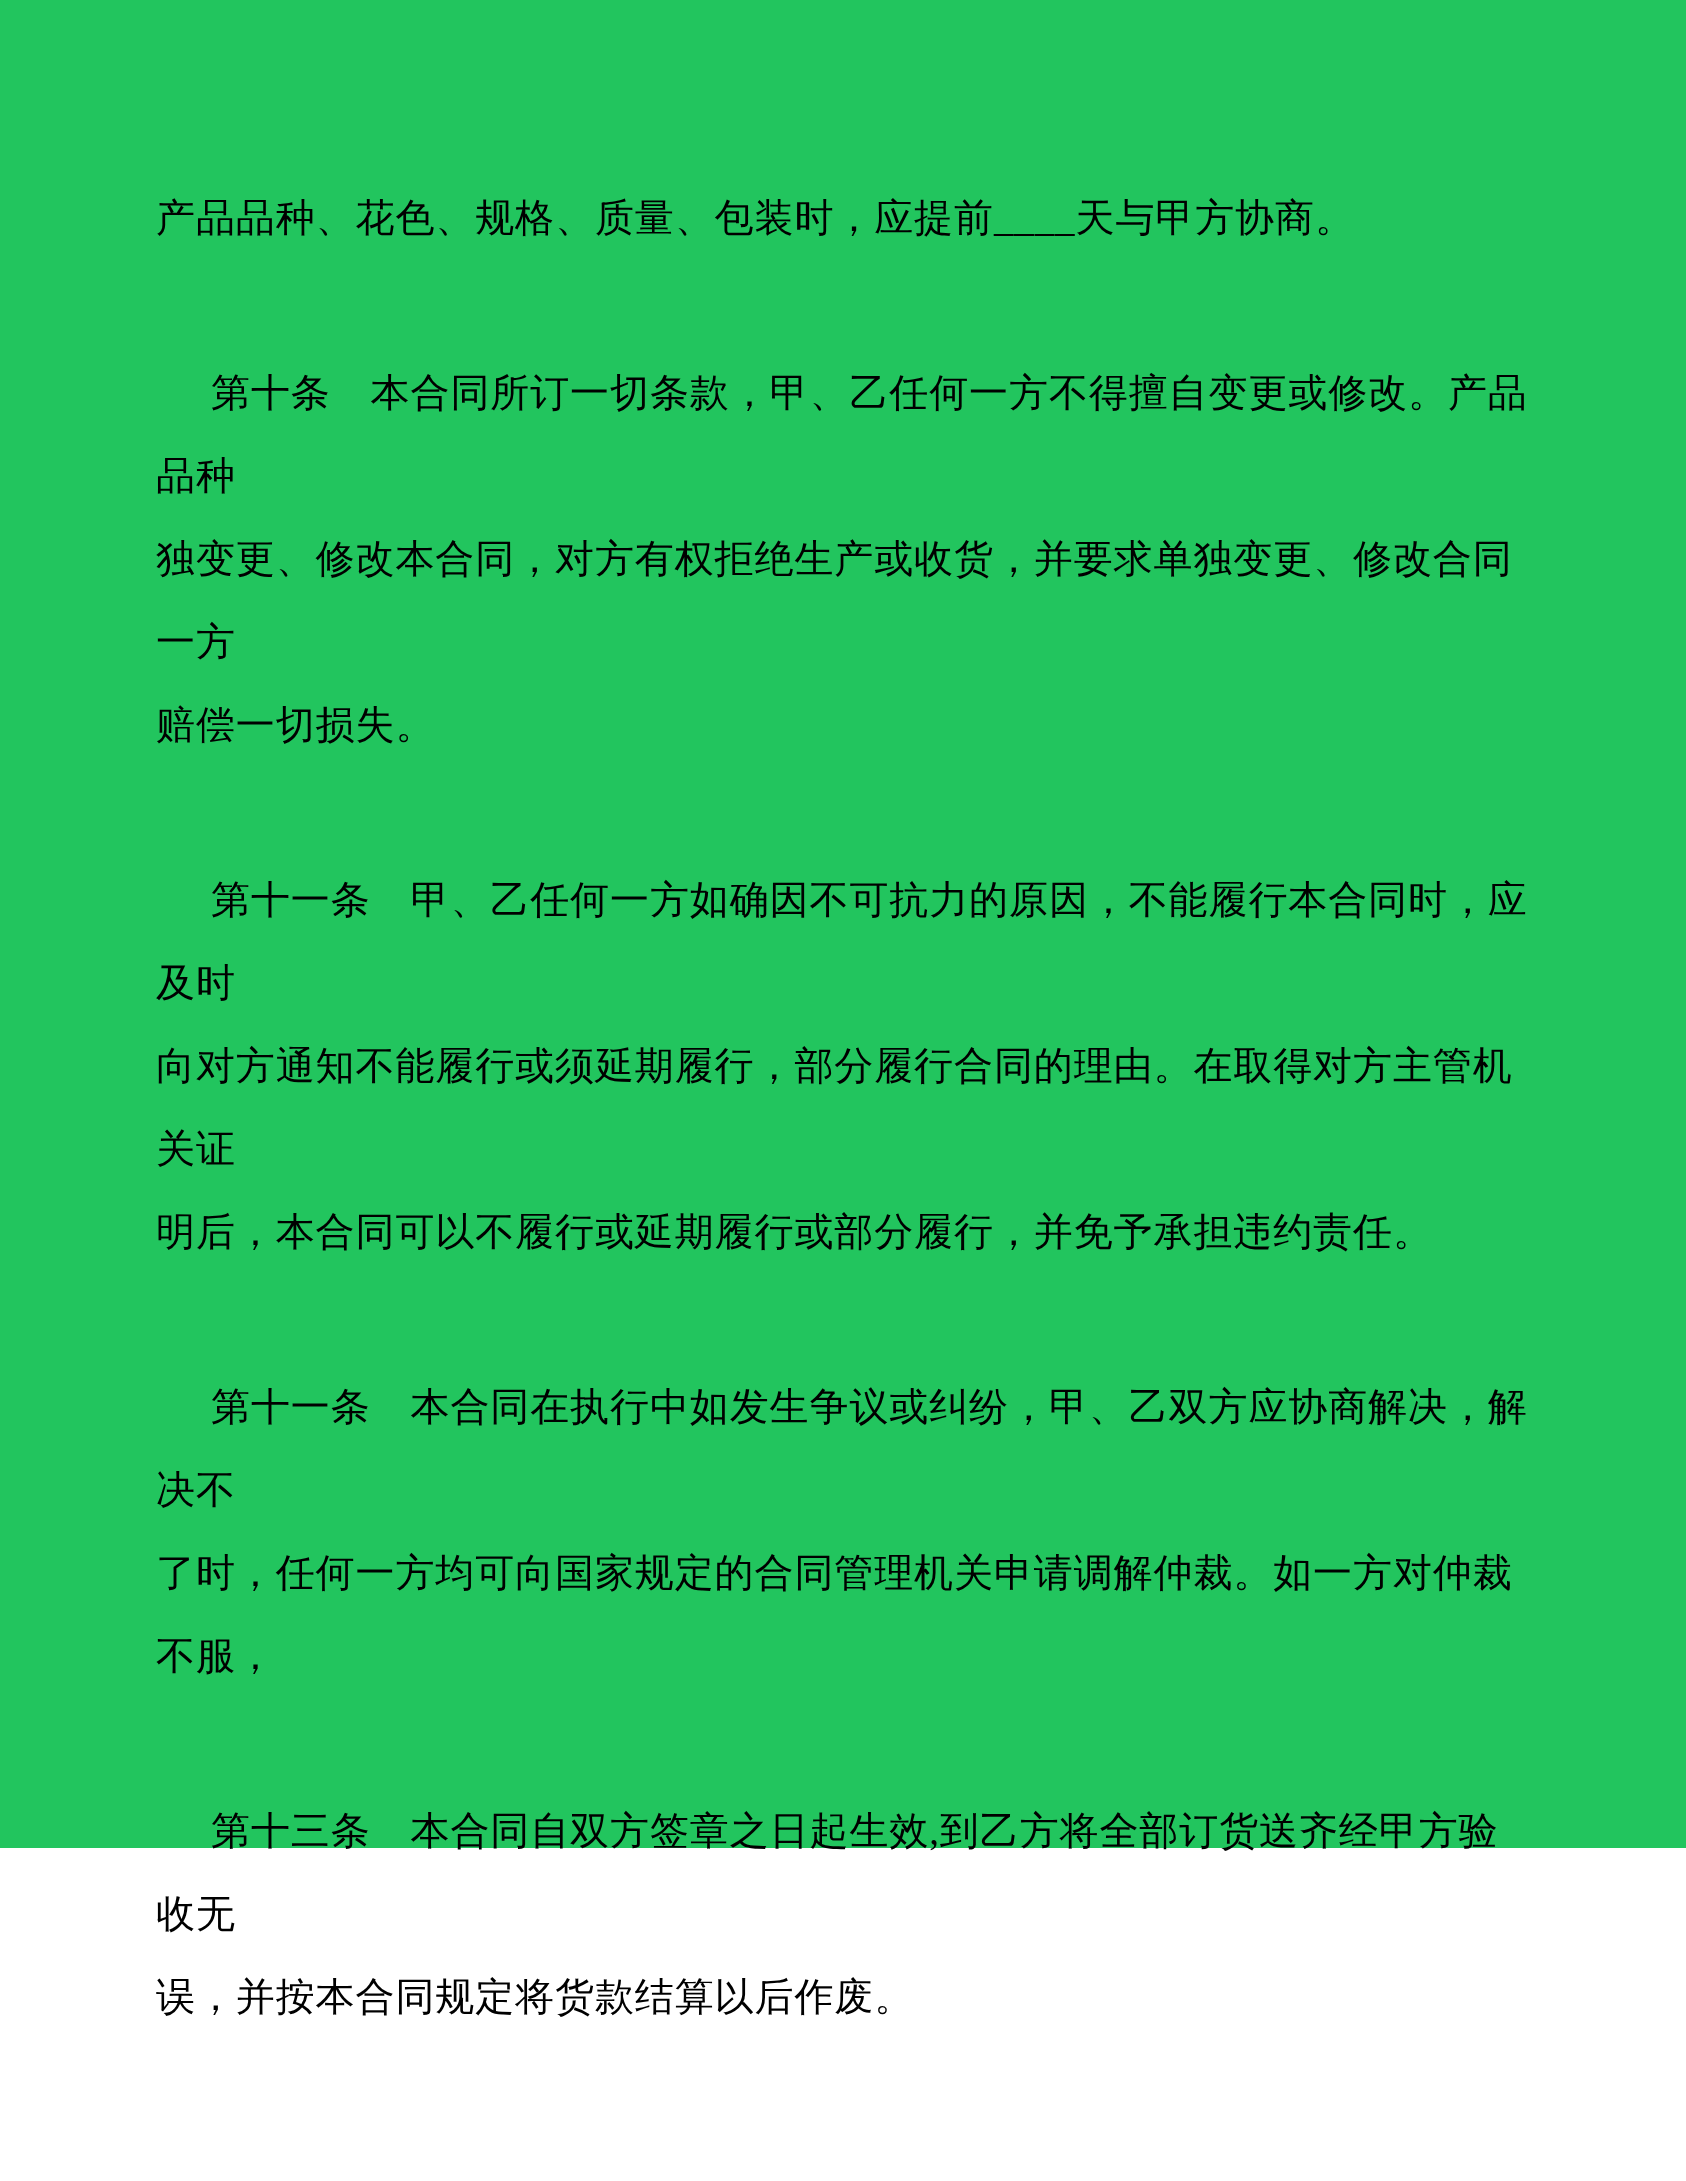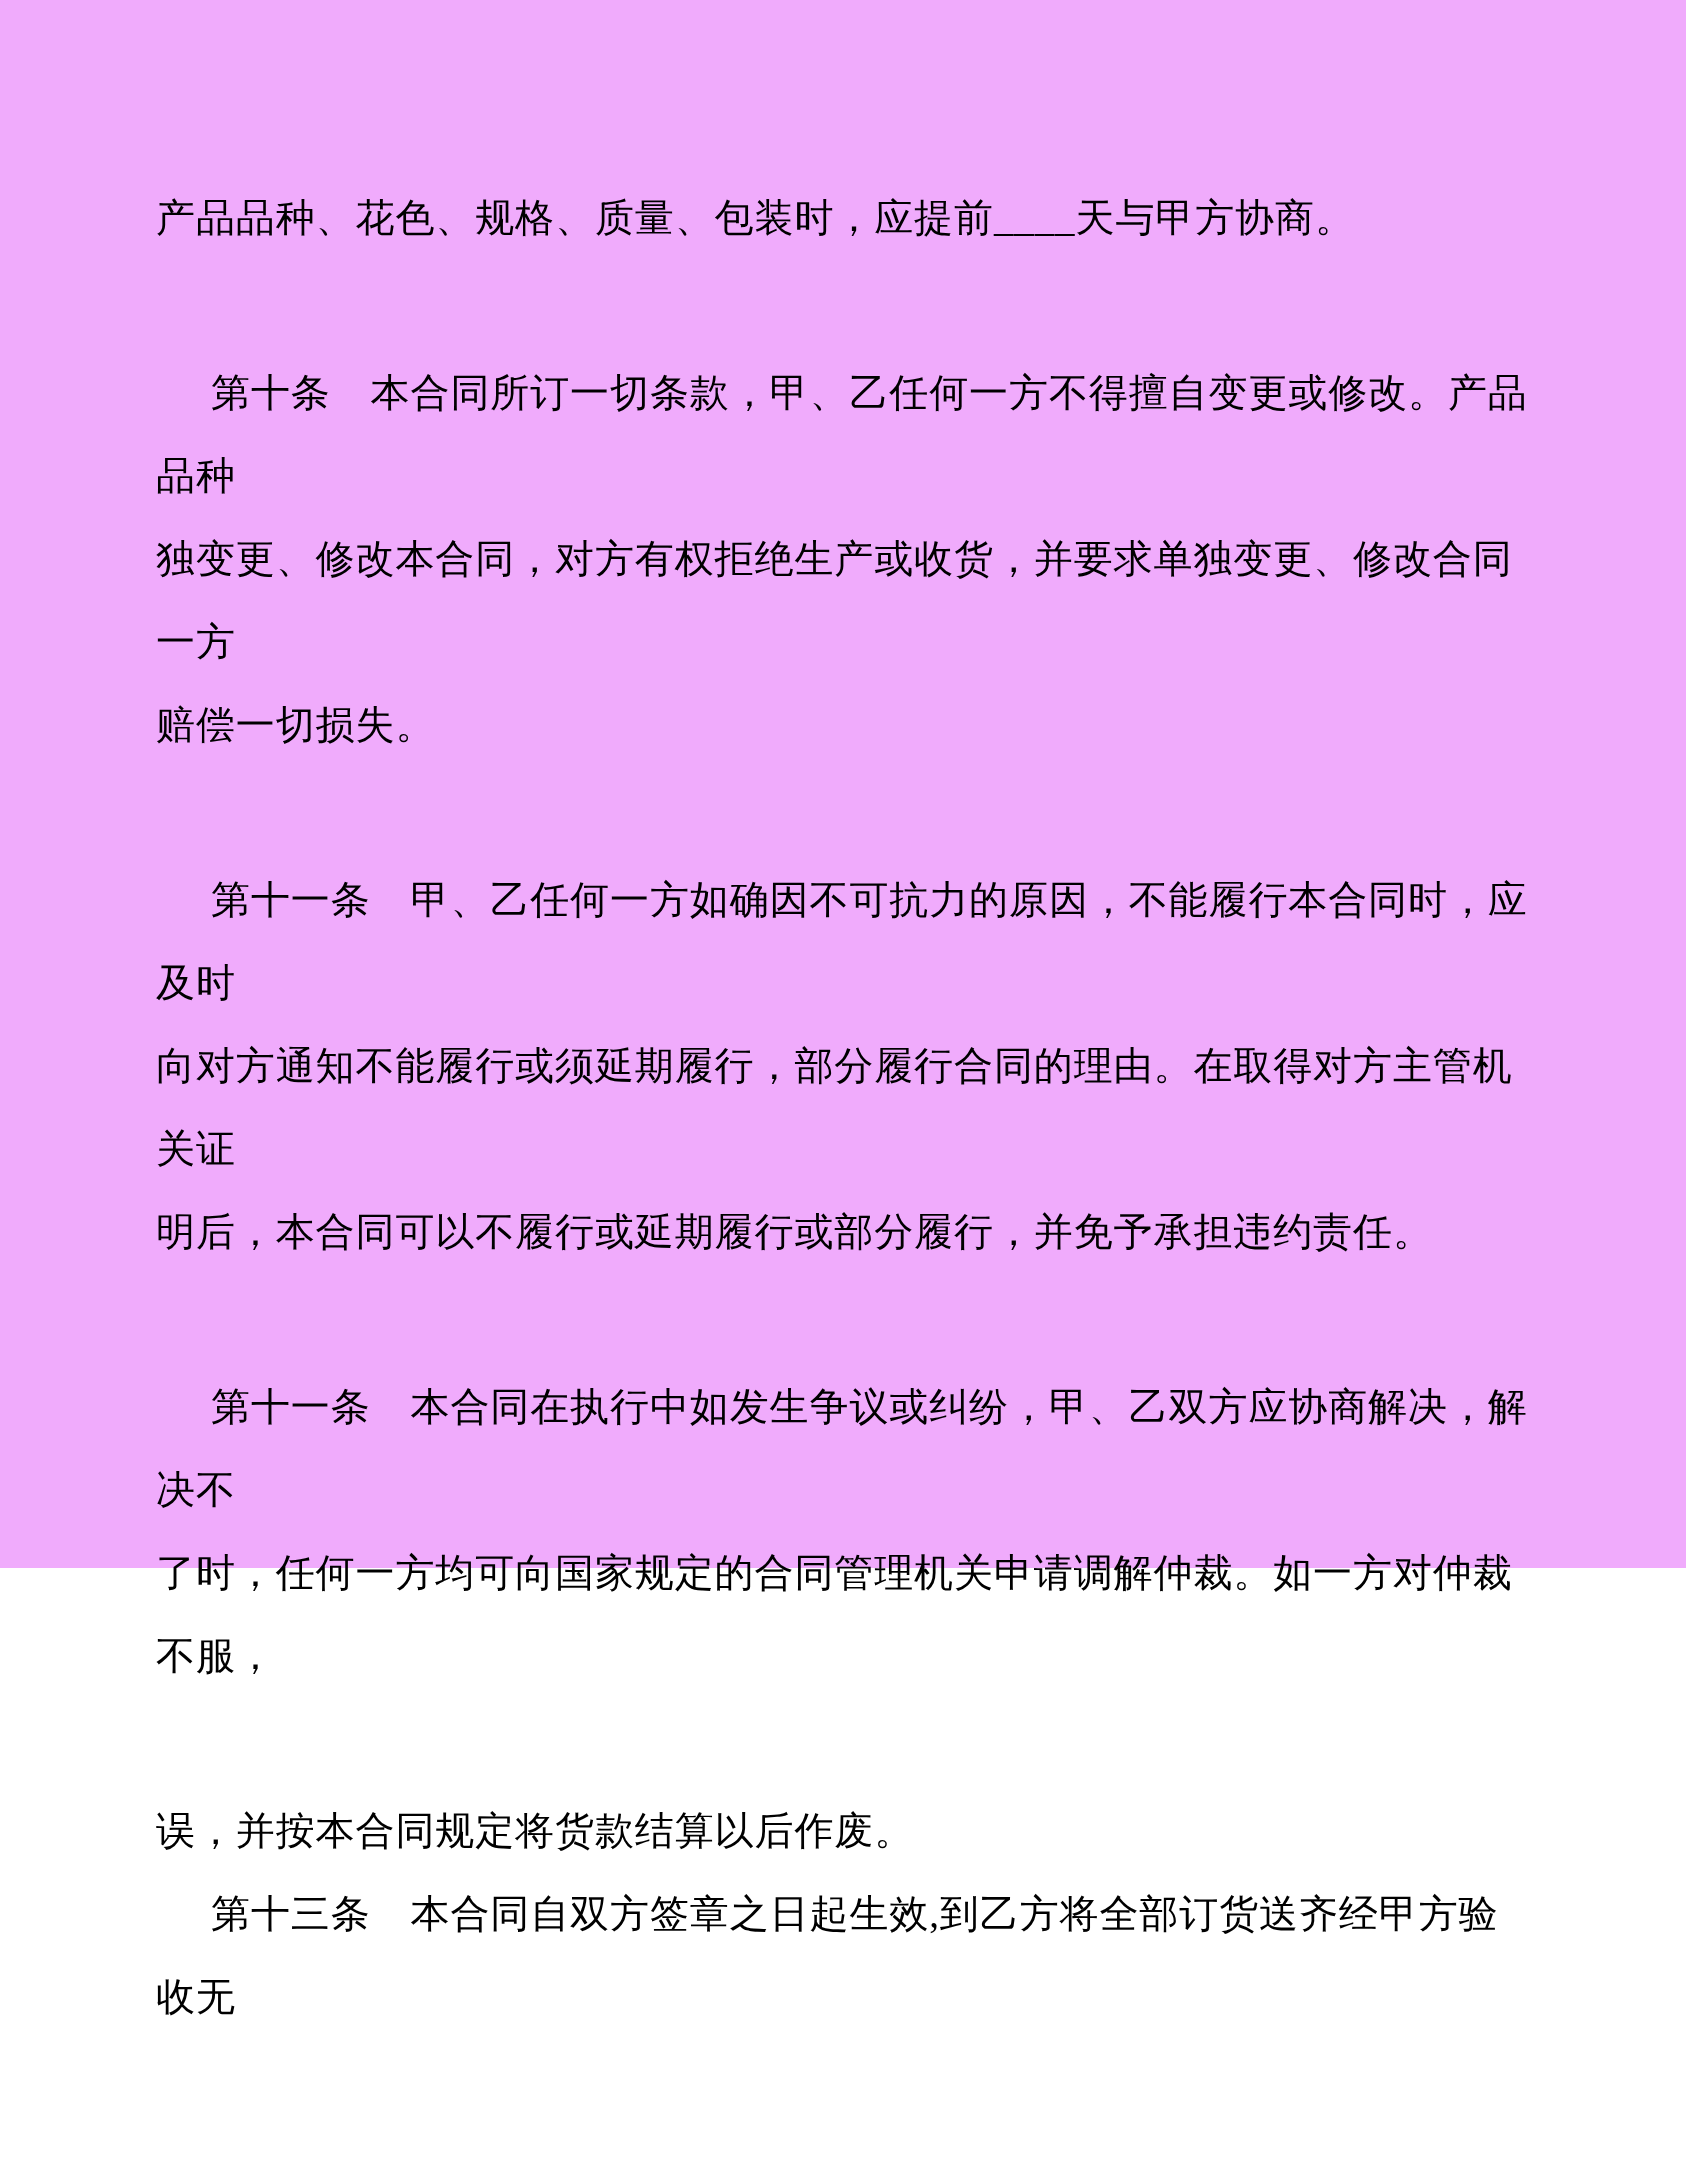--- a/index.html
+++ b/index.html
@@ -8,22 +8,22 @@
     background: #ffffff;
   }
   body {
     width: 1686px;
     height: 2182px;
     overflow: hidden;
   }
   .page {
     box-sizing: border-box;
     width: 1686px;
-    height: 1568px;
-    background: #f0abfc;
+    height: 1848px;
+    background: #22c55e;
     padding: 176px 154px 0 156px;
     font-family: "Liberation Serif", "DejaVu Serif", serif;
     font-size: 39px;
     line-height: 83px;
     color: #000000;
     letter-spacing: 0.9px;
   }
   .paragraph {
     margin: 0;
   }
@@ -53,18 +53,18 @@
       <div class="paragraph">
         <div class="text-line indent">第十一条　甲、乙任何一方如确因不可抗力的原因，不能履行本合同时，应及时</div>
         <div class="text-line">向对方通知不能履行或须延期履行，部分履行合同的理由。在取得对方主管机关证</div>
         <div class="text-line">明后，本合同可以不履行或延期履行或部分履行，并免予承担违约责任。</div>
       </div>
       <div class="paragraph">
         <div class="text-line indent">第十一条　本合同在执行中如发生争议或纠纷，甲、乙双方应协商解决，解决不</div>
         <div class="text-line">了时，任何一方均可向国家规定的合同管理机关申请调解仲裁。如一方对仲裁不服，</div>
       </div>
       <div class="paragraph">
+        <div class="text-line indent">第十三条　本合同自双方签章之日起生效,到乙方将全部订货送齐经甲方验收无</div>
         <div class="text-line">误，并按本合同规定将货款结算以后作废。</div>
-        <div class="text-line indent">第十三条　本合同自双方签章之日起生效,到乙方将全部订货送齐经甲方验收无</div>
       </div>
     </div>
 </div>
 
 
 </body></html>

